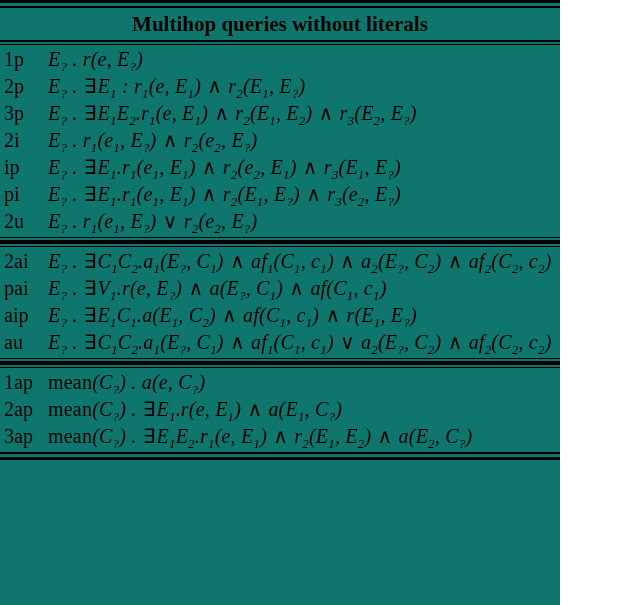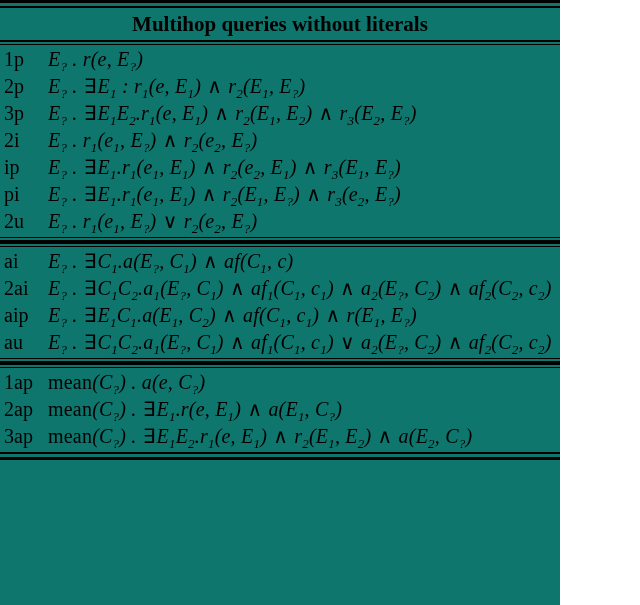--- a/index.html
+++ b/index.html
@@ -98,26 +98,26 @@
       <span class="qlabel">2u</span>
       <span class="qformula">E<sub>?</sub> . r<sub>1</sub>(e<sub>1</sub>, E<sub>?</sub>) <span class="op">∨</span> r<sub>2</sub>(e<sub>2</sub>, E<sub>?</sub>)</span>
     </div>
   </div>
 
   <div class="rule rule-above"></div>
   <div class="rule rule-inner"></div>
 
   <div class="rows">
     <div class="qrow">
-      <span class="qlabel">ai</span>
-      <span class="qformula">E<sub>?</sub> . <span class="op">∃</span>C<sub>1</sub>.a(E<sub>?</sub>, C<sub>1</sub>) <span class="op">∧</span> af(C<sub>1</sub>, c)</span>
+      <span class="qlabel">2ai</span>
+      <span class="qformula">E<sub>?</sub> . <span class="op">∃</span>C<sub>1</sub>C<sub>2</sub>.a<sub>1</sub>(E<sub>?</sub>, C<sub>1</sub>) <span class="op">∧</span> af<sub>1</sub>(C<sub>1</sub>, c<sub>1</sub>) <span class="op">∧</span> a<sub>2</sub>(E<sub>?</sub>, C<sub>2</sub>) <span class="op">∧</span> af<sub>2</sub>(C<sub>2</sub>, c<sub>2</sub>)</span>
     </div>
     <div class="qrow">
-      <span class="qlabel">2ai</span>
-      <span class="qformula">E<sub>?</sub> . <span class="op">∃</span>C<sub>1</sub>C<sub>2</sub>.a<sub>1</sub>(E<sub>?</sub>, C<sub>1</sub>) <span class="op">∧</span> af<sub>1</sub>(C<sub>1</sub>, c<sub>1</sub>) <span class="op">∧</span> a<sub>2</sub>(E<sub>?</sub>, C<sub>2</sub>) <span class="op">∧</span> af<sub>2</sub>(C<sub>2</sub>, c<sub>2</sub>)</span>
+      <span class="qlabel">pai</span>
+      <span class="qformula">E<sub>?</sub> . <span class="op">∃</span>V<sub>1</sub>.r(e, E<sub>?</sub>) <span class="op">∧</span> a(E<sub>?</sub>, C<sub>1</sub>) <span class="op">∧</span> af(C<sub>1</sub>, c<sub>1</sub>)</span>
     </div>
     <div class="qrow">
       <span class="qlabel">aip</span>
       <span class="qformula">E<sub>?</sub> . <span class="op">∃</span>E<sub>1</sub>C<sub>1</sub>.a(E<sub>1</sub>, C<sub>2</sub>) <span class="op">∧</span> af(C<sub>1</sub>, c<sub>1</sub>) <span class="op">∧</span> r(E<sub>1</sub>, E<sub>?</sub>)</span>
     </div>
     <div class="qrow">
       <span class="qlabel">au</span>
       <span class="qformula">E<sub>?</sub> . <span class="op">∃</span>C<sub>1</sub>C<sub>2</sub>.a<sub>1</sub>(E<sub>?</sub>, C<sub>1</sub>) <span class="op">∧</span> af<sub>1</sub>(C<sub>1</sub>, c<sub>1</sub>) <span class="op">∨</span> a<sub>2</sub>(E<sub>?</sub>, C<sub>2</sub>) <span class="op">∧</span> af<sub>2</sub>(C<sub>2</sub>, c<sub>2</sub>)</span>
     </div>
   </div>

